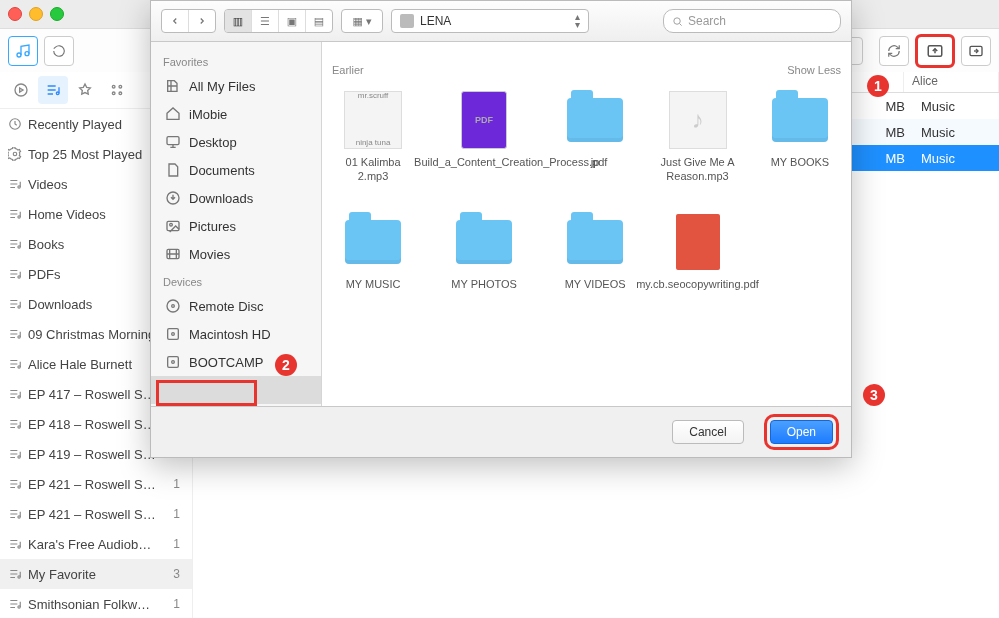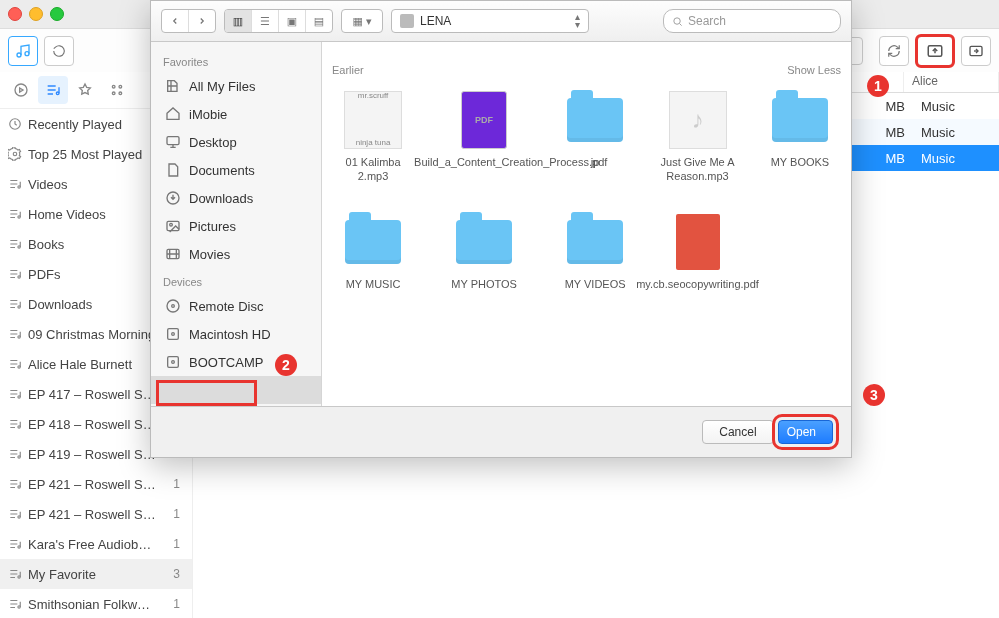--- a/index.html
+++ b/index.html
@@ -256,21 +256,21 @@
   .redbook {
     width:44px; height:56px; background:#e25340; border-radius:2px;
     color:#fff; font-size:7px; padding:4px; box-sizing:border-box;
   }
   .glabel { max-width:140px; line-height:1.25;}
 
   .modal-footer {
     height:50px; border-top:1px solid #c8c8c8;
     background:#f0f0f0;
     display:flex; align-items:center; justify-content:flex-end;
-    gap:4px; padding: 0 18px;
+    gap:26px; padding: 0 18px;
   }
   .btn {
     height:22px; padding: 0 16px;
     border:1px solid #bbb; border-radius:4px;
     background: linear-gradient(#fff,#f3f3f3);
     font-size:12px; display:flex; align-items:center;
   }
   .btn.primary {
     background: linear-gradient(#4aa0ff,#1e7cff);
     border-color:#1866d6; color:#fff;
@@ -717,21 +717,21 @@
             <div class="glabel">my.cb.seocopywriting.pdf</div>
           </div>
         </div>
     </div>
   </div>
 
   <div class="modal-footer">
     <div class="btn">
       <span>Cancel</span>
     </div>
-    <div class="btn primary red-box" style="outline-offset:3px;padding-left:8px;">
+    <div class="btn primary red-box" style="outline-offset:3px;">
       <span>Open</span>
     </div>
   </div>
 </div>
 
 <div class="callout" style="left:867px; top:75px;">1</div>
 <div class="callout" style="left:275px; top:354px;">2</div>
 <div class="callout" style="left:863px; top:384px;">3</div>
 
 <div class="red-box" style="position:absolute; left:158px; top:382px; width:97px; height:22px; z-index:50; pointer-events:none;"></div>

